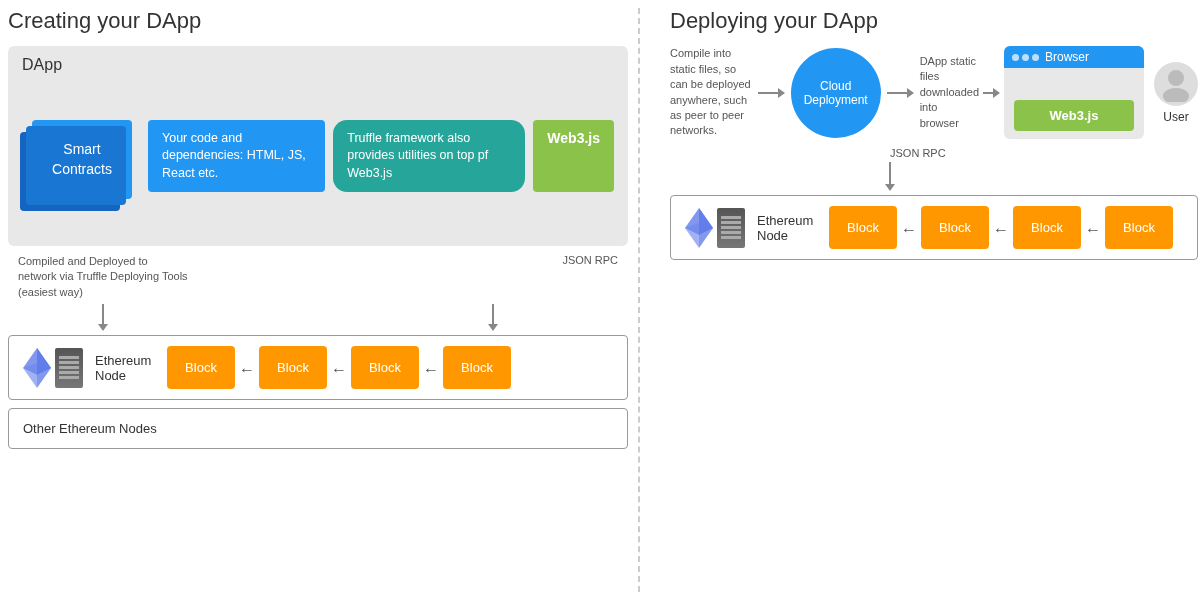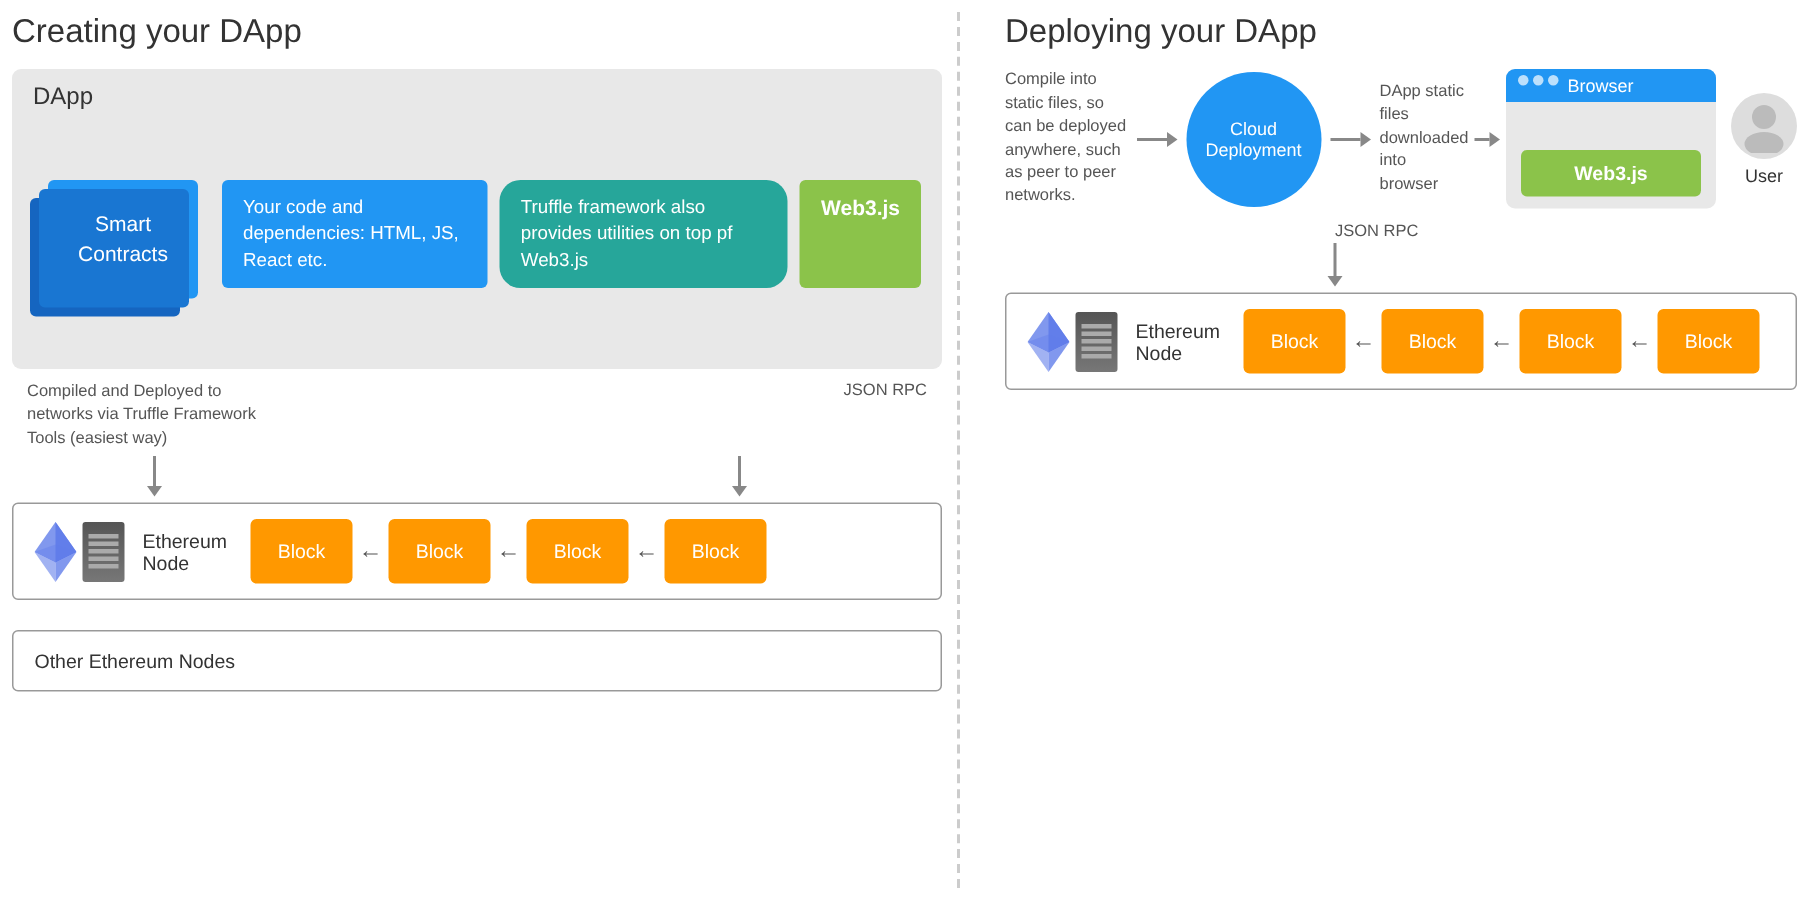--- a/index.html
+++ b/index.html
@@ -237,21 +237,21 @@
       font-size: 16px;
       color: #555;
       margin: 0 4px;
     }
 
     
     .other-nodes-box {
       border: 1.5px solid #999;
       border-radius: 4px;
       padding: 12px 14px;
-      margin-top: 20px;
+      margin-top: 8px;
       font-size: 13px;
       color: #333;
     }
 
     .compile-text {
       font-size: 11px;
       color: #555;
       line-height: 1.4;
       max-width: 110px;
     }
@@ -286,20 +286,21 @@
     }
 
     .browser-title-bar {
       background: #2196F3;
       color: white;
       border-radius: 4px 4px 0 0;
       padding: 4px 8px;
       font-size: 12px;
       font-weight: 500;
       display: flex;
+      align-items: center;
       gap: 6px;
       margin: -8px -10px 6px -10px;
       border-radius: 6px 6px 0 0;
     }
 
     .browser-dots {
       display: flex;
       gap: 3px;
     }
 
@@ -375,21 +376,21 @@
       </div>
 
       <div class="right-boxes">
         <div class="code-box">Your code and dependencies: HTML, JS, React etc.</div>
         <div class="truffle-box">Truffle framework also provides utilities on top pf Web3.js</div>
         <div class="web3-box">Web3.js</div>
       </div>
     </div>
 
     <div class="below-dapp">
-      <span class="label-text">Compiled and Deployed to networks via Truffle Framework Tools (easiest way)</span>
+      <span class="label-text">Compiled and Deployed to network via Truffle Deploying Tools (easiest way)</span>
       <span class="json-rpc-label">JSON RPC</span>
     </div>
 
     <div style="display:flex; justify-content: space-between; padding: 0 30px 0 80px;">
       <div style="display:flex; flex-direction:column; align-items:center; margin-left:10px;">
         <div style="width:2px; height:20px; background:#888;"></div>
         <div style="width:0; height:0; border-left:5px solid transparent; border-right:5px solid transparent; border-top:7px solid #888;"></div>
       </div>
       <div style="display:flex; flex-direction:column; align-items:center; margin-right:100px;">
         <div style="width:2px; height:20px; background:#888;"></div>

